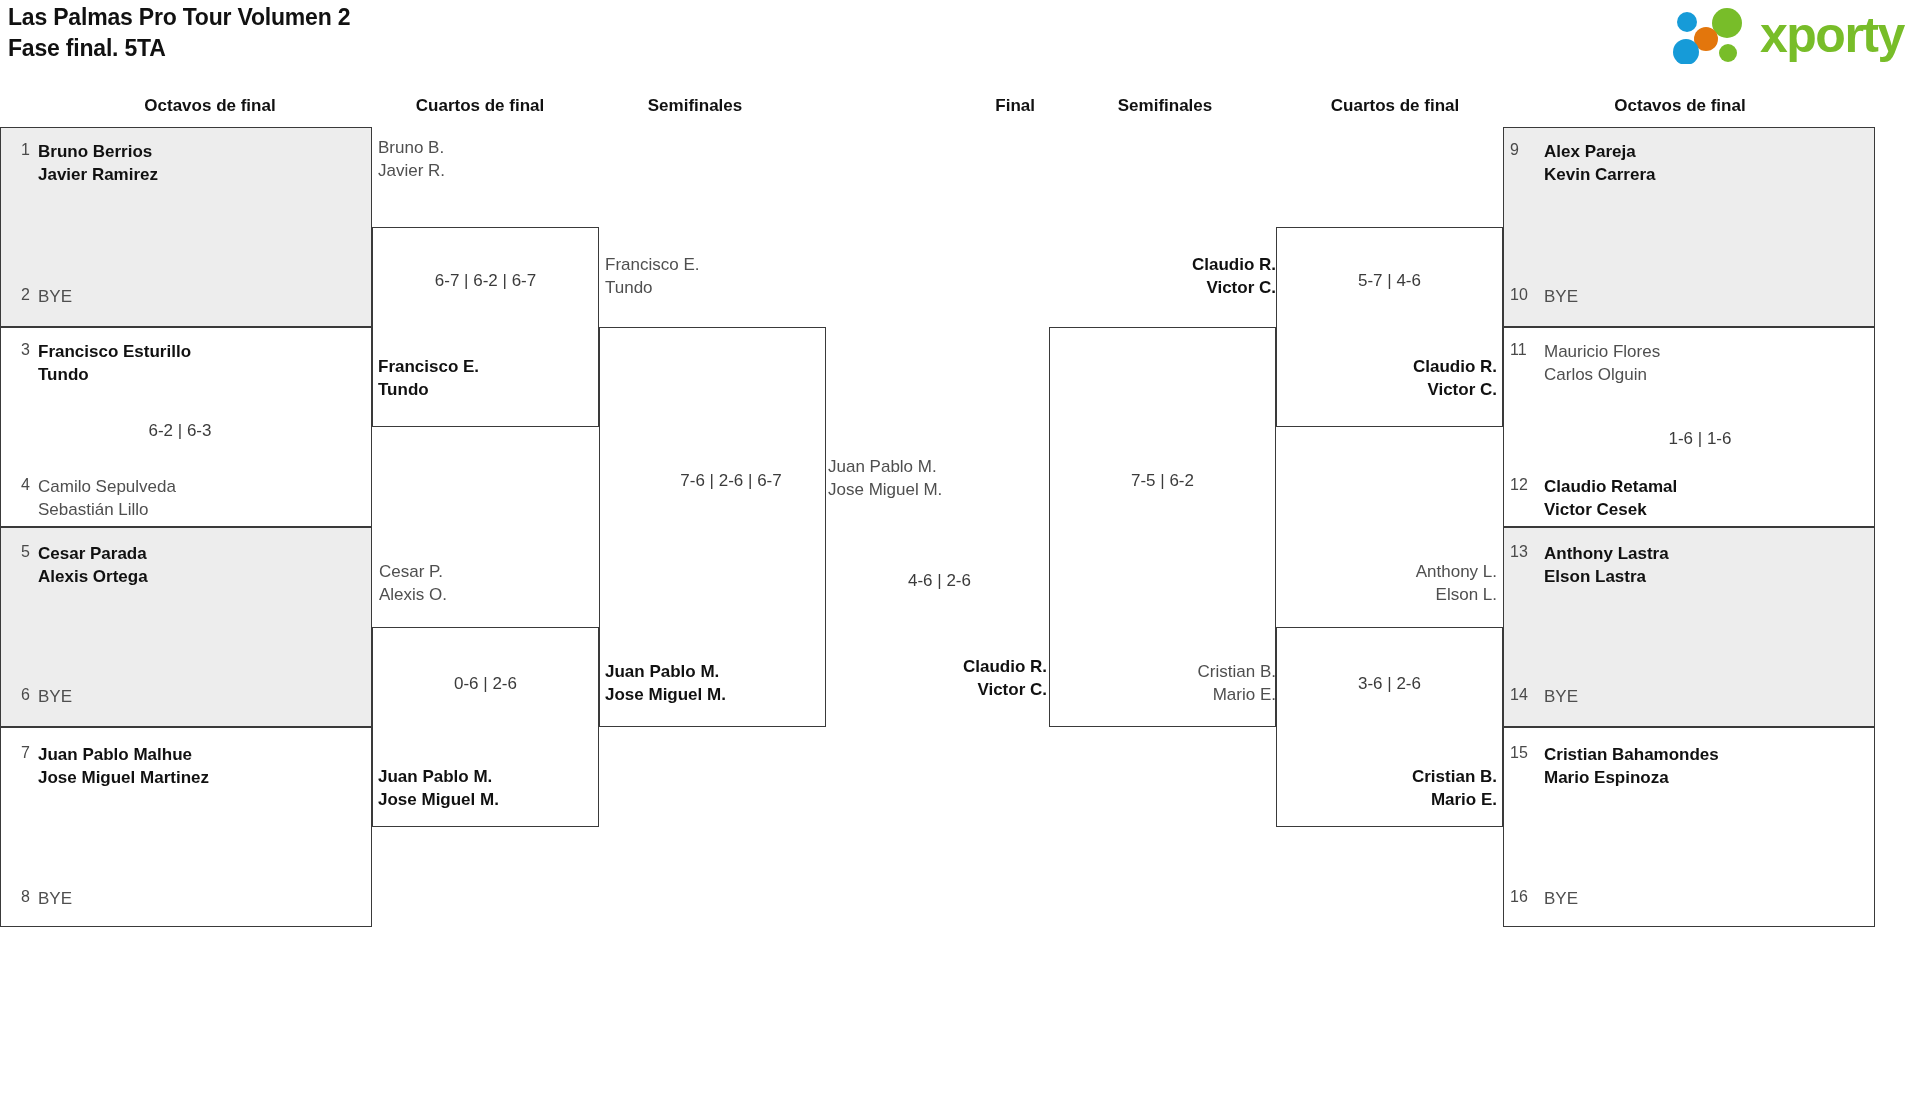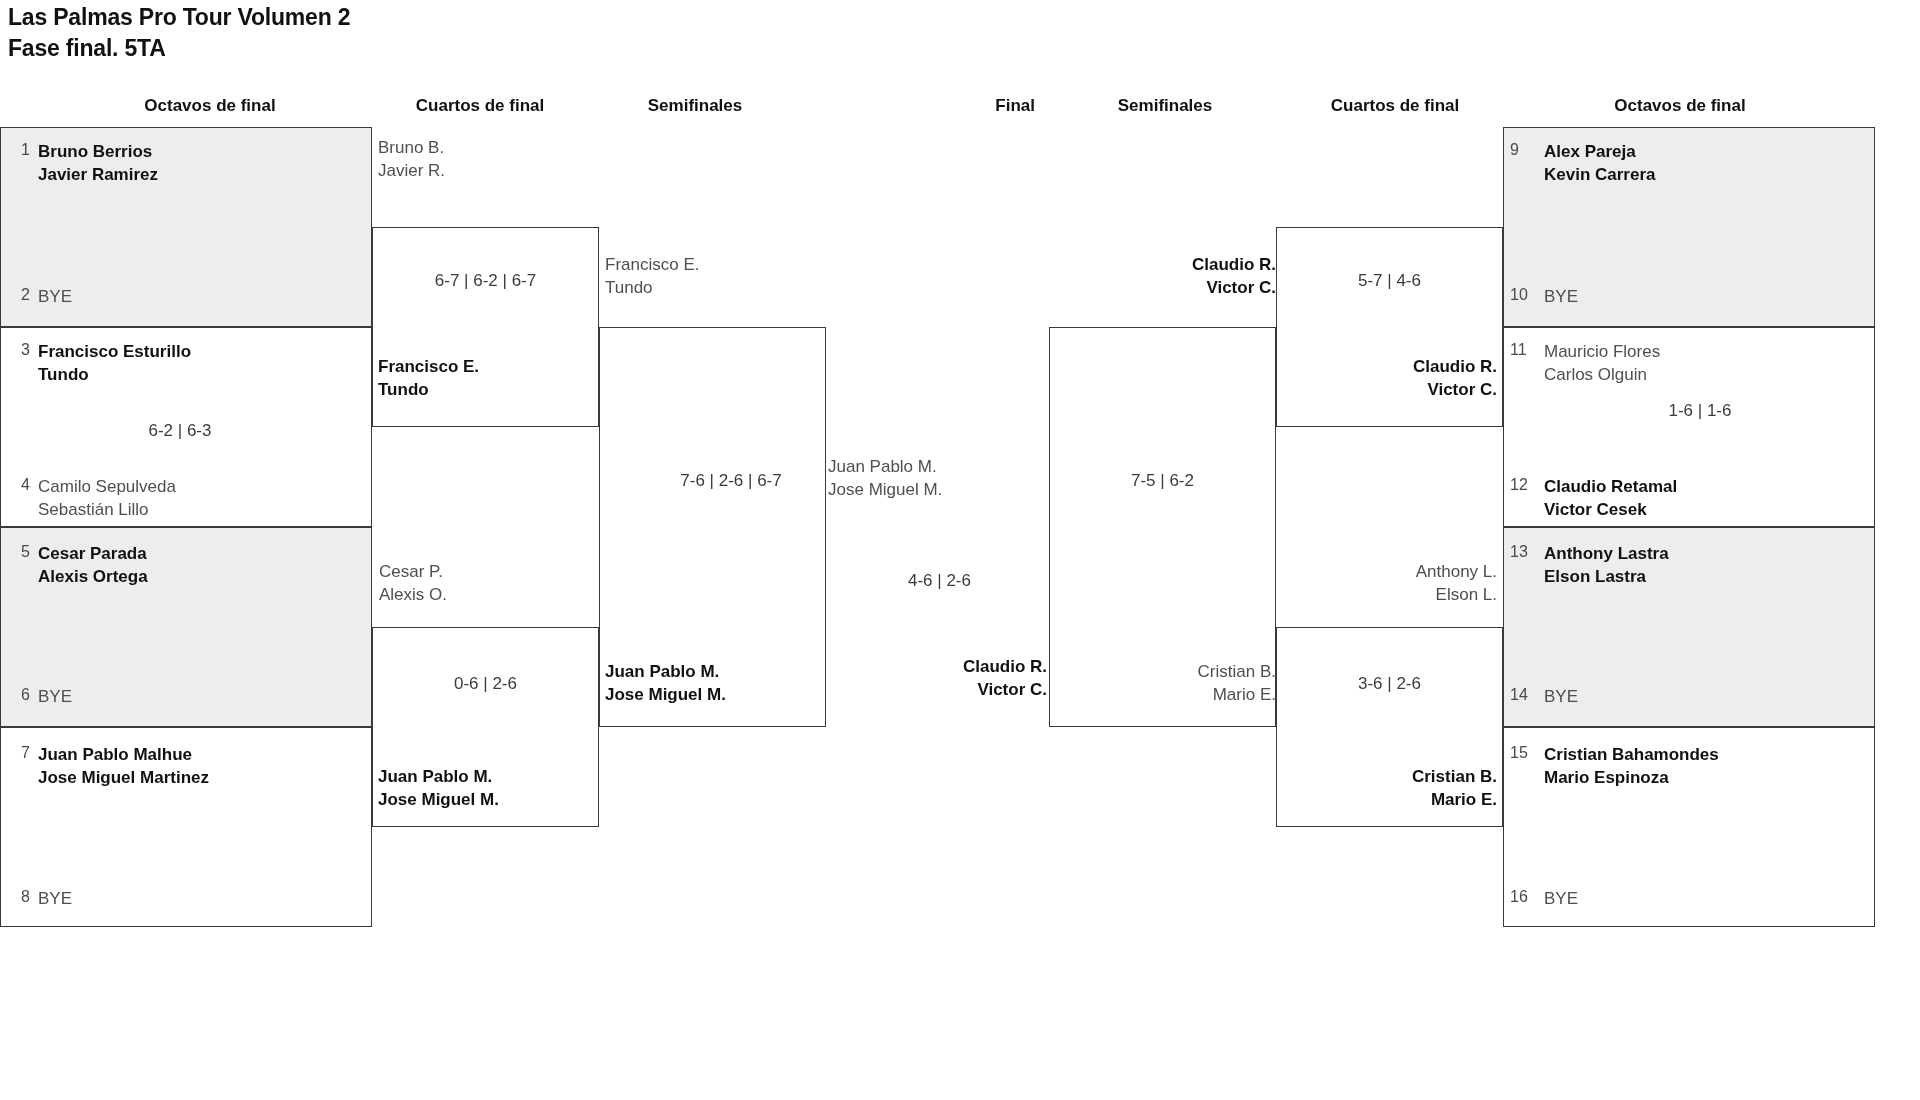--- a/index.html
+++ b/index.html
@@ -75,20 +75,30 @@
 </head>
 <body>
 
 <div id="root">
 
   <div class="title-block">
     <div class="title-line">Las Palmas Pro Tour Volumen 2</div>
     <div class="title-line">Fase final. 5TA</div>
   </div>
 
+  <div class="logo">
+    <svg class="logo-dots" viewBox="0 0 86 56">
+      <circle cx="15" cy="14" r="10" fill="#169bd8"></circle>
+      <circle cx="55" cy="15" r="15" fill="#78bd29"></circle>
+      <circle cx="34" cy="31" r="12" fill="#e3760c"></circle>
+      <circle cx="14" cy="44" r="13" fill="#169bd8"></circle>
+      <circle cx="56" cy="45" r="9" fill="#78bd29"></circle>
+    </svg>
+    <div class="logo-word">xporty</div>
+  </div>
 
   <div class="round-head" style="left:60px;width:300px;">Octavos de final</div>
   <div class="round-head" style="left:330px;width:300px;">Cuartos de final</div>
   <div class="round-head" style="left:555px;width:280px;">Semifinales</div>
   <div class="round-head" style="left:795px;width:240px;text-align:right;">Final</div>
   <div class="round-head" style="left:1025px;width:280px;">Semifinales</div>
   <div class="round-head" style="left:1245px;width:300px;">Cuartos de final</div>
   <div class="round-head" style="left:1530px;width:300px;">Octavos de final</div>
 
   <div class="bx shade" style="left:0px;  top:127px; width:372px; height:200px;"></div>
@@ -288,15 +298,15 @@
       <span class="n">Mario Espinoza</span>
     </div>
   </div>
   <div class="slot right" style="left:1510px;top:887px;">
     <div class="seedno">16</div>
     <div class="names">
       <span class="bye">BYE</span>
     </div>
   </div>
 
-  <div class="score" style="left:1580px;top:400px;width:240px;">1-6 | 1-6</div>
+  <div class="score" style="left:1580px;top:428px;width:240px;">1-6 | 1-6</div>
 
 </div>
 
 </body></html>

